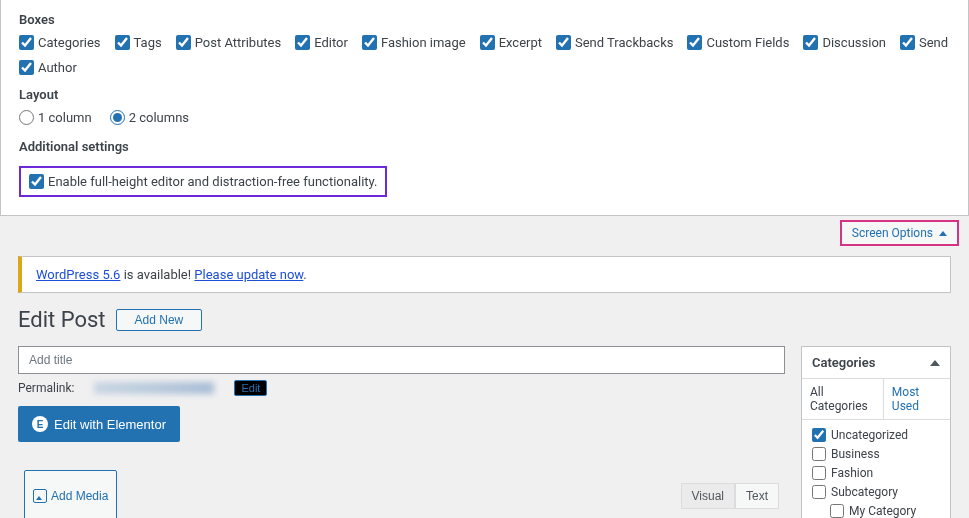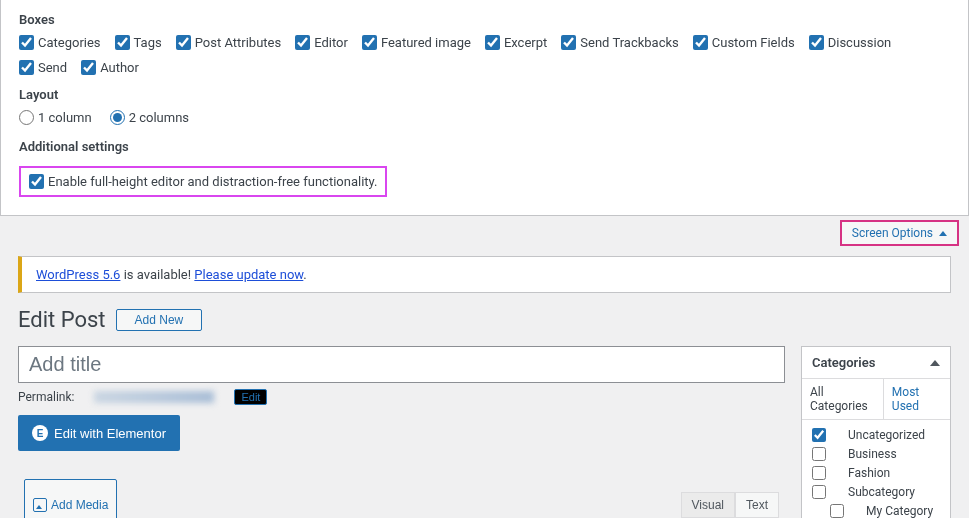--- a/index.html
+++ b/index.html
@@ -5,35 +5,35 @@
 * { box-sizing: border-box; margin: 0; padding: 0; }
 body { font-family: -apple-system, BlinkMacSystemFont, "Segoe UI", Roboto, sans-serif; font-size: 13px; color: #3c434a; background: #f0f0f1; width: 969px; }
 .screen-options-panel { background: #fff; border: 1px solid #c3c4c7; border-top: none; padding: 12px 18px 18px; }
 .section-heading { font-weight: 600; font-size: 13px; margin-bottom: 8px; }
 .checkbox-row { display: flex; flex-wrap: wrap; gap: 10px 14px; margin-bottom: 12px; }
 .checkbox-item { display: flex; align-items: center; gap: 4px; font-size: 13px; }
 .checkbox-item input[type="checkbox"] { width: 15px; height: 15px; accent-color: #2271b1; }
 .radio-row { display: flex; gap: 18px; margin-bottom: 14px; }
 .radio-item { display: flex; align-items: center; gap: 4px; font-size: 13px; }
 .radio-item input[type="radio"] { width: 15px; height: 15px; accent-color: #2271b1; }
-.highlighted-box { border: 2px solid #d946ef; padding: 6px 8px; display: inline-block; margin-top: 4px; }
+.highlighted-box { border: 2px solid #6d28d9; padding: 6px 8px; display: inline-block; margin-top: 4px; }
 .highlighted-box .checkbox-item { margin: 0; }
 .screen-options-tab-wrap { display: flex; justify-content: flex-end; padding: 4px 10px 0; }
 .screen-options-tab { border: 2px solid #d63384; background: #f6f7f7; padding: 4px 10px; font-size: 12px; color: #2271b1; cursor: pointer; display: flex; align-items: center; gap: 6px; }
 .caret-up { width: 0; height: 0; border-left: 4px solid transparent; border-right: 4px solid transparent; border-bottom: 5px solid #2271b1; }
 .content-wrap { padding: 0 18px 18px; }
 .update-nag { background: #fff; border: 1px solid #c3c4c7; border-left: 4px solid #dba617; padding: 10px 14px; margin: 10px 0 14px; font-size: 13px; }
 .update-nag a { color: #1d4ed8; }
 .page-header { display: flex; align-items: center; gap: 10px; margin-bottom: 14px; }
 .page-header h1 { font-size: 22px; font-weight: 400; }
 .add-new-btn { border: 1px solid #2271b1; color: #2271b1; background: #f6f7f7; padding: 3px 18px; font-size: 12px; cursor: pointer; border-radius: 2px; }
 .two-col { display: flex; gap: 16px; }
 .main-col { flex: 1; }
 .side-col { width: 150px; }
-.title-input { width: 100%; font-size: 20px; padding: 6px 10px; border: 1px solid #8c8f94; background: #fff; color: #3c434a; }
+.title-input { width: 100%; font-size: 12px; padding: 6px 10px; border: 1px solid #8c8f94; background: #fff; color: #3c434a; }
 .title-input::placeholder { color: #6c7781; }
 .permalink-row { display: flex; align-items: center; gap: 20px; margin: 6px 0 10px; font-size: 12px; }
 .blurred { filter: blur(3px); width: 120px; height: 12px; background: linear-gradient(90deg, #c9d5e2, #a8bdd6); }
 .edit-small { border: 1px solid #2271b1; color: #2271b1; background: #000000; padding: 1px 6px; font-size: 11px; cursor: pointer; border-radius: 2px; }
 .elementor-btn { background: #2271b1; color: #fff; border: none; padding: 10px 14px; font-size: 13px; cursor: pointer; display: flex; align-items: center; gap: 6px; border-radius: 2px; margin-bottom: 22px; }
 .elementor-icon { width: 16px; height: 16px; border-radius: 50%; background: #fff; color: #2271b1; display: flex; align-items: center; justify-content: center; font-size: 10px; font-weight: bold; }
 .editor-box { border: 1px solid #dcdcde; background: #fff; }
 .media-row { display: flex; justify-content: space-between; align-items: center; padding: 6px 6px 10px; background: #f0f0f1; }
 .add-media-btn { border: 1px solid #2271b1; color: #2271b1; background: #f6f7f7; padding: 18px 8px; font-size: 12px; cursor: pointer; border-radius: 2px; display: flex; align-items: center; gap: 4px; }
 .media-icon { width: 14px; height: 14px; border: 1px solid #2271b1; border-radius: 2px; position: relative; }
@@ -42,21 +42,21 @@
 .tab-btn { padding: 5px 10px; border: 1px solid #dcdcde; background: #f6f7f7; font-size: 12px; cursor: pointer; color: #50575e; }
 .tab-btn.active { background: #ebebeb; }
 .toolbar { background: #f6f7f7; border-top: 1px solid #dcdcde; border-bottom: 1px solid #dcdcde; padding: 4px 6px; display: flex; align-items: center; flex-wrap: wrap; gap: 2px; position: relative; }
 .postbox { background: #fff; border: 1px solid #c3c4c7; margin-bottom: 14px; }
 .postbox-header { display: flex; justify-content: space-between; align-items: center; padding: 8px 10px; border-bottom: 1px solid #dcdcde; font-weight: 600; font-size: 13px; }
 .chev { width: 0; height: 0; border-left: 5px solid transparent; border-right: 5px solid transparent; border-bottom: 6px solid #50575e; }
 .cat-tabs { display: flex; border-bottom: 1px solid #dcdcde; }
 .cat-tab { padding: 6px 8px; font-size: 12px; color: #2271b1; cursor: pointer; }
 .cat-tab.active { background: #fff; border-right: 1px solid #dcdcde; color: #3c434a; }
 .cat-list { padding: 8px 10px; }
-.cat-item { display: flex; align-items: flex-start; gap: 22px; font-size: 12px; margin-bottom: 5px; }
+.cat-item { display: flex; align-items: flex-start; gap: 5px; font-size: 12px; margin-bottom: 5px; }
 .cat-item input { width: 14px; height: 14px; accent-color: #2271b1; }
 .cat-item.indent { margin-left: 18px; }
 </style>
 </head>
 <body>
 
 <div class="screen-options-panel">
   <div class="section-heading">Boxes</div>
   <div class="checkbox-row" id="boxes-row">
       <label class="checkbox-item">
@@ -70,21 +70,21 @@
       <label class="checkbox-item">
         <input type="checkbox" checked="" style="">
         <span>Post Attributes</span>
       </label>
       <label class="checkbox-item">
         <input type="checkbox" checked="" style="">
         <span>Editor</span>
       </label>
       <label class="checkbox-item">
         <input type="checkbox" checked="" style="">
-        <span>Featured image</span>
+        <span>Fashion image</span>
       </label>
       <label class="checkbox-item">
         <input type="checkbox" checked="" style="">
         <span>Excerpt</span>
       </label>
       <label class="checkbox-item">
         <input type="checkbox" checked="" style="">
         <span>Send Trackbacks</span>
       </label>
       <label class="checkbox-item">

